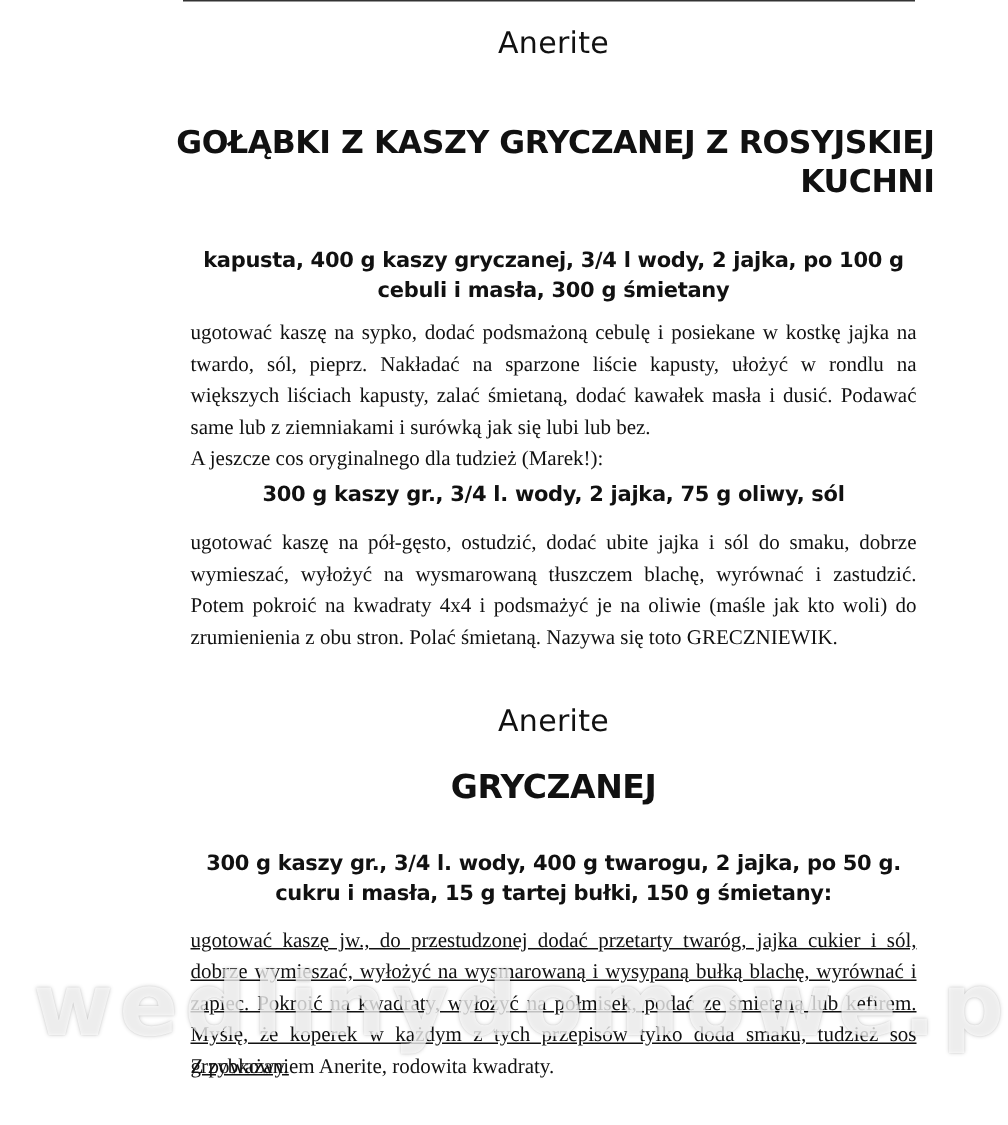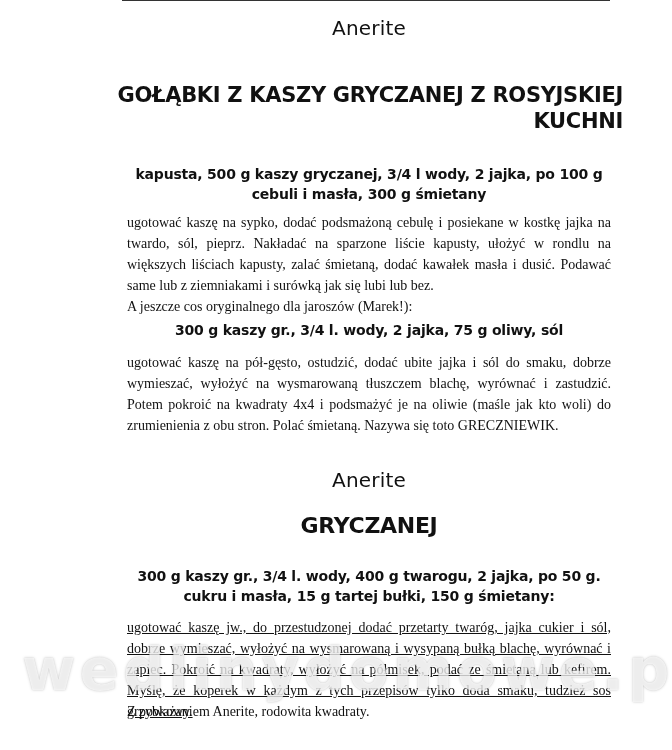--- a/index.html
+++ b/index.html
@@ -94,25 +94,25 @@
 <body>
 
 <div class="top-rule"></div>
 
 <div class="page">
 
   <div class="author" style="top:16px;">Anerite</div>
 
   <div class="title" style="top:82px;text-align:right;">GOŁĄBKI Z KASZY GRYCZANEJ Z ROSYJSKIEJ KUCHNI</div>
 
-  <div class="ingredients" style="top:164px;">kapusta, 500 g kaszy gryczanej, 3/4 l wody, 2 jajka, po 100 g cebuli i masła, 300 g śmietany</div>
+  <div class="ingredients" style="top:164px;">kapusta, 400 g kaszy gryczanej, 3/4 l wody, 2 jajka, po 100 g cebuli i masła, 300 g śmietany</div>
 
   <p class="body-text" style="top:212px;">ugotować kaszę na sypko, dodać podsmażoną cebulę i posiekane w kostkę jajka na twardo, sól, pieprz. Nakładać na sparzone liście kapusty, ułożyć w rondlu na większych liściach kapusty, zalać śmietaną, dodać kawałek masła i dusić. Podawać same lub z ziemniakami i surówką jak się lubi lub bez.</p>
 
-  <p class="body-text left" style="top:296px;">A jeszcze cos oryginalnego dla jaroszów (Marek!):</p>
+  <p class="body-text left" style="top:296px;">A jeszcze cos oryginalnego dla tudzież (Marek!):</p>
 
   <div class="ingredients" style="top:320px;">300 g kaszy gr., 3/4 l. wody, 2 jajka, 75 g oliwy, sól</div>
 
   <p class="body-text" style="top:352px;">ugotować kaszę na pół-gęsto, ostudzić, dodać ubite jajka i sól do smaku, dobrze wymieszać, wyłożyć na wysmarowaną tłuszczem blachę, wyrównać i zastudzić. Potem pokroić na kwadraty 4x4 i podsmażyć je na oliwie (maśle jak kto woli) do zrumienienia z obu stron. Polać śmietaną. Nazywa się toto GRECZNIEWIK.</p>
 
   <div class="author" style="top:468px;">Anerite</div>
 
   <div class="title big" style="top:513px;">GRYCZANEJ</div>
 
   <div class="ingredients" style="top:566px;">300 g kaszy gr., 3/4 l. wody, 400 g twarogu, 2 jajka, po 50 g. cukru i masła, 15 g tartej bułki, 150 g śmietany:</div>

